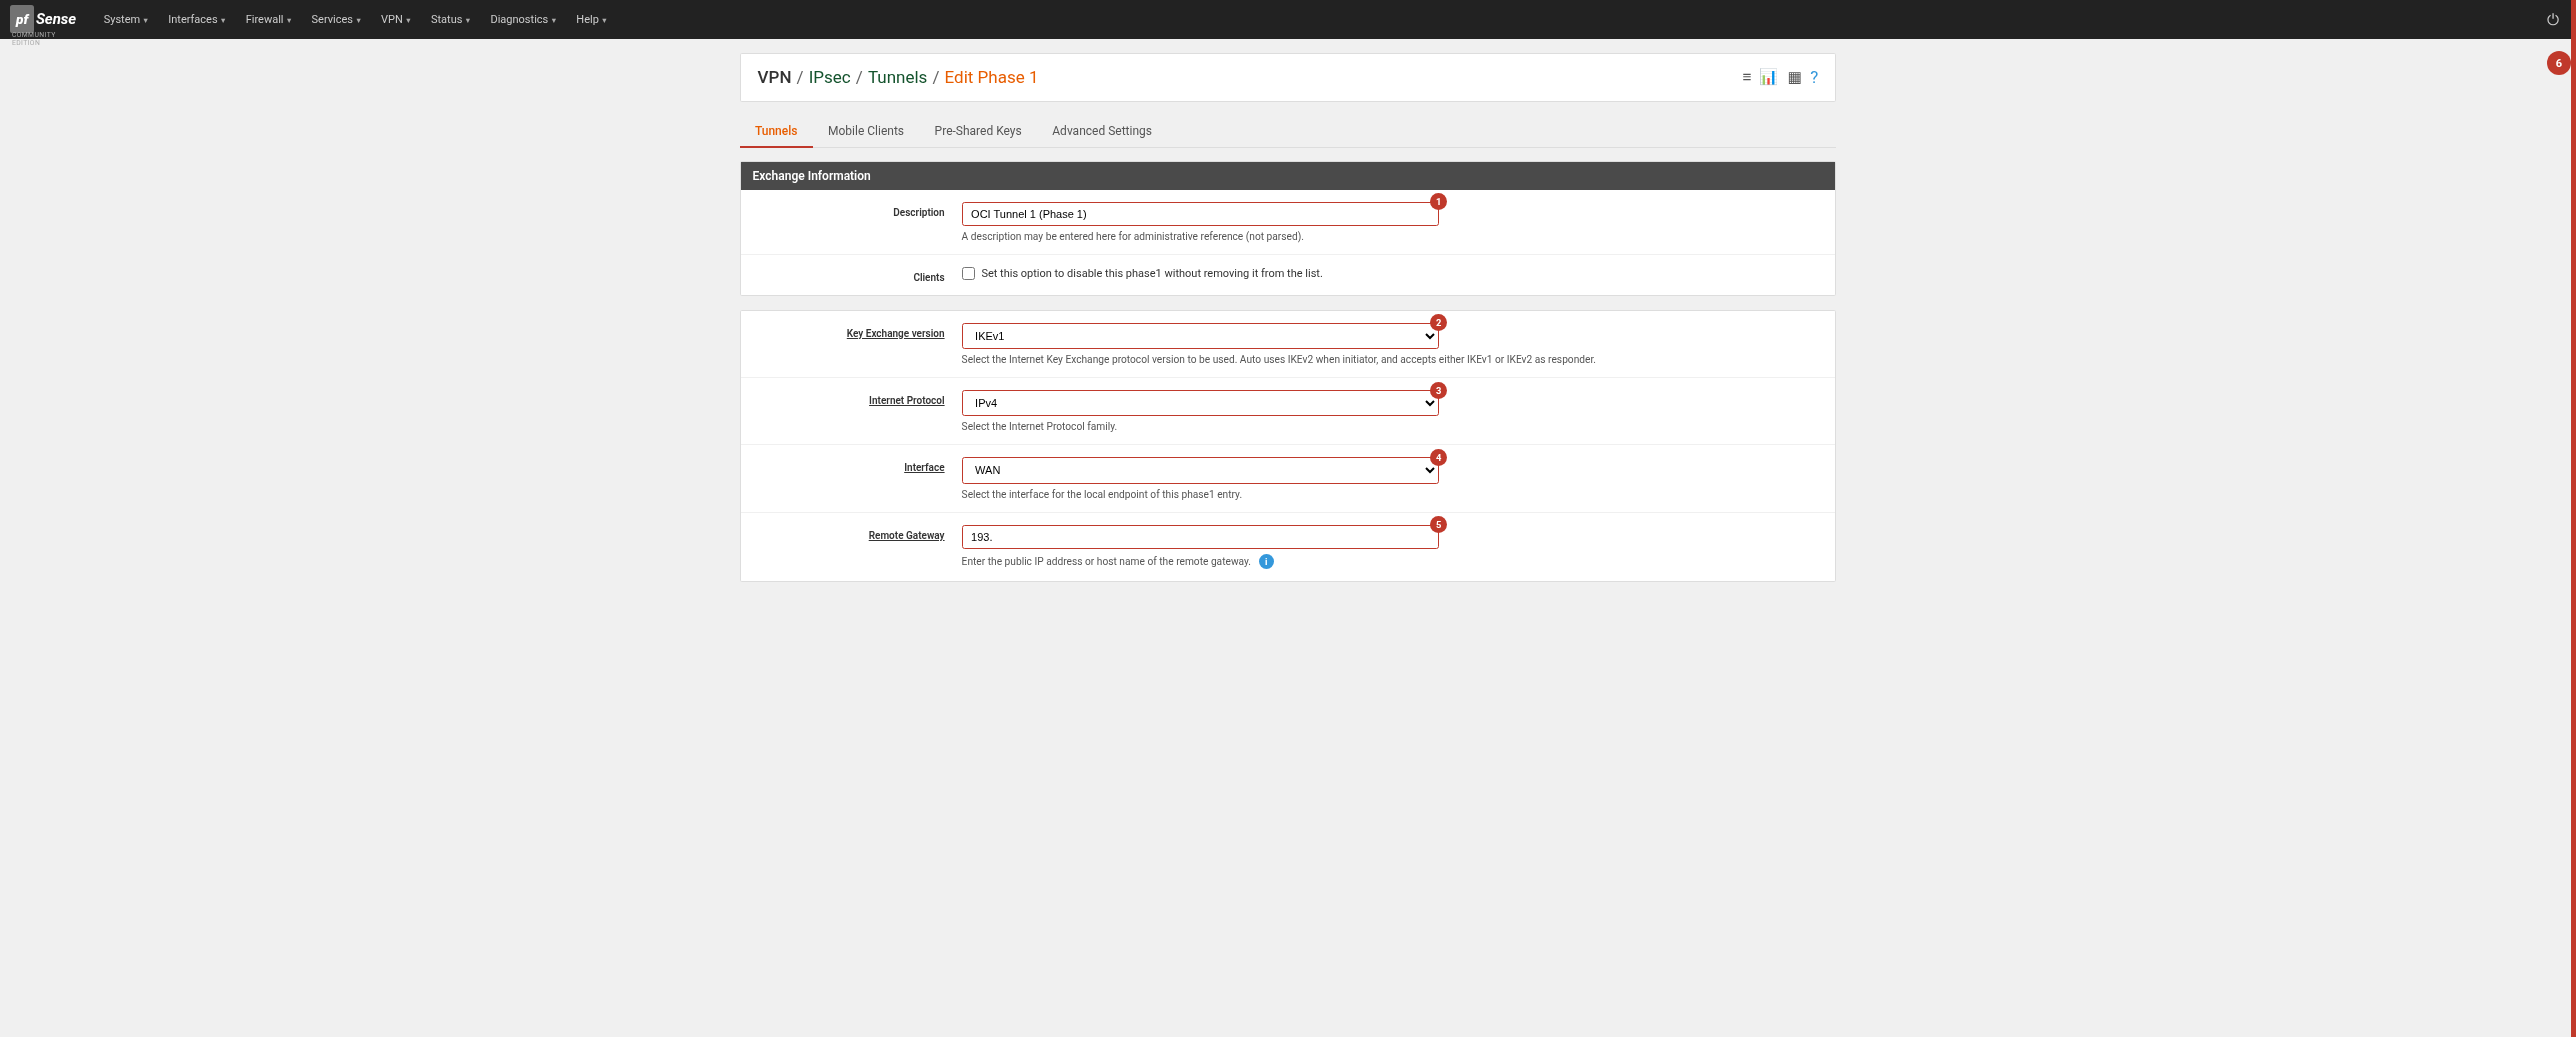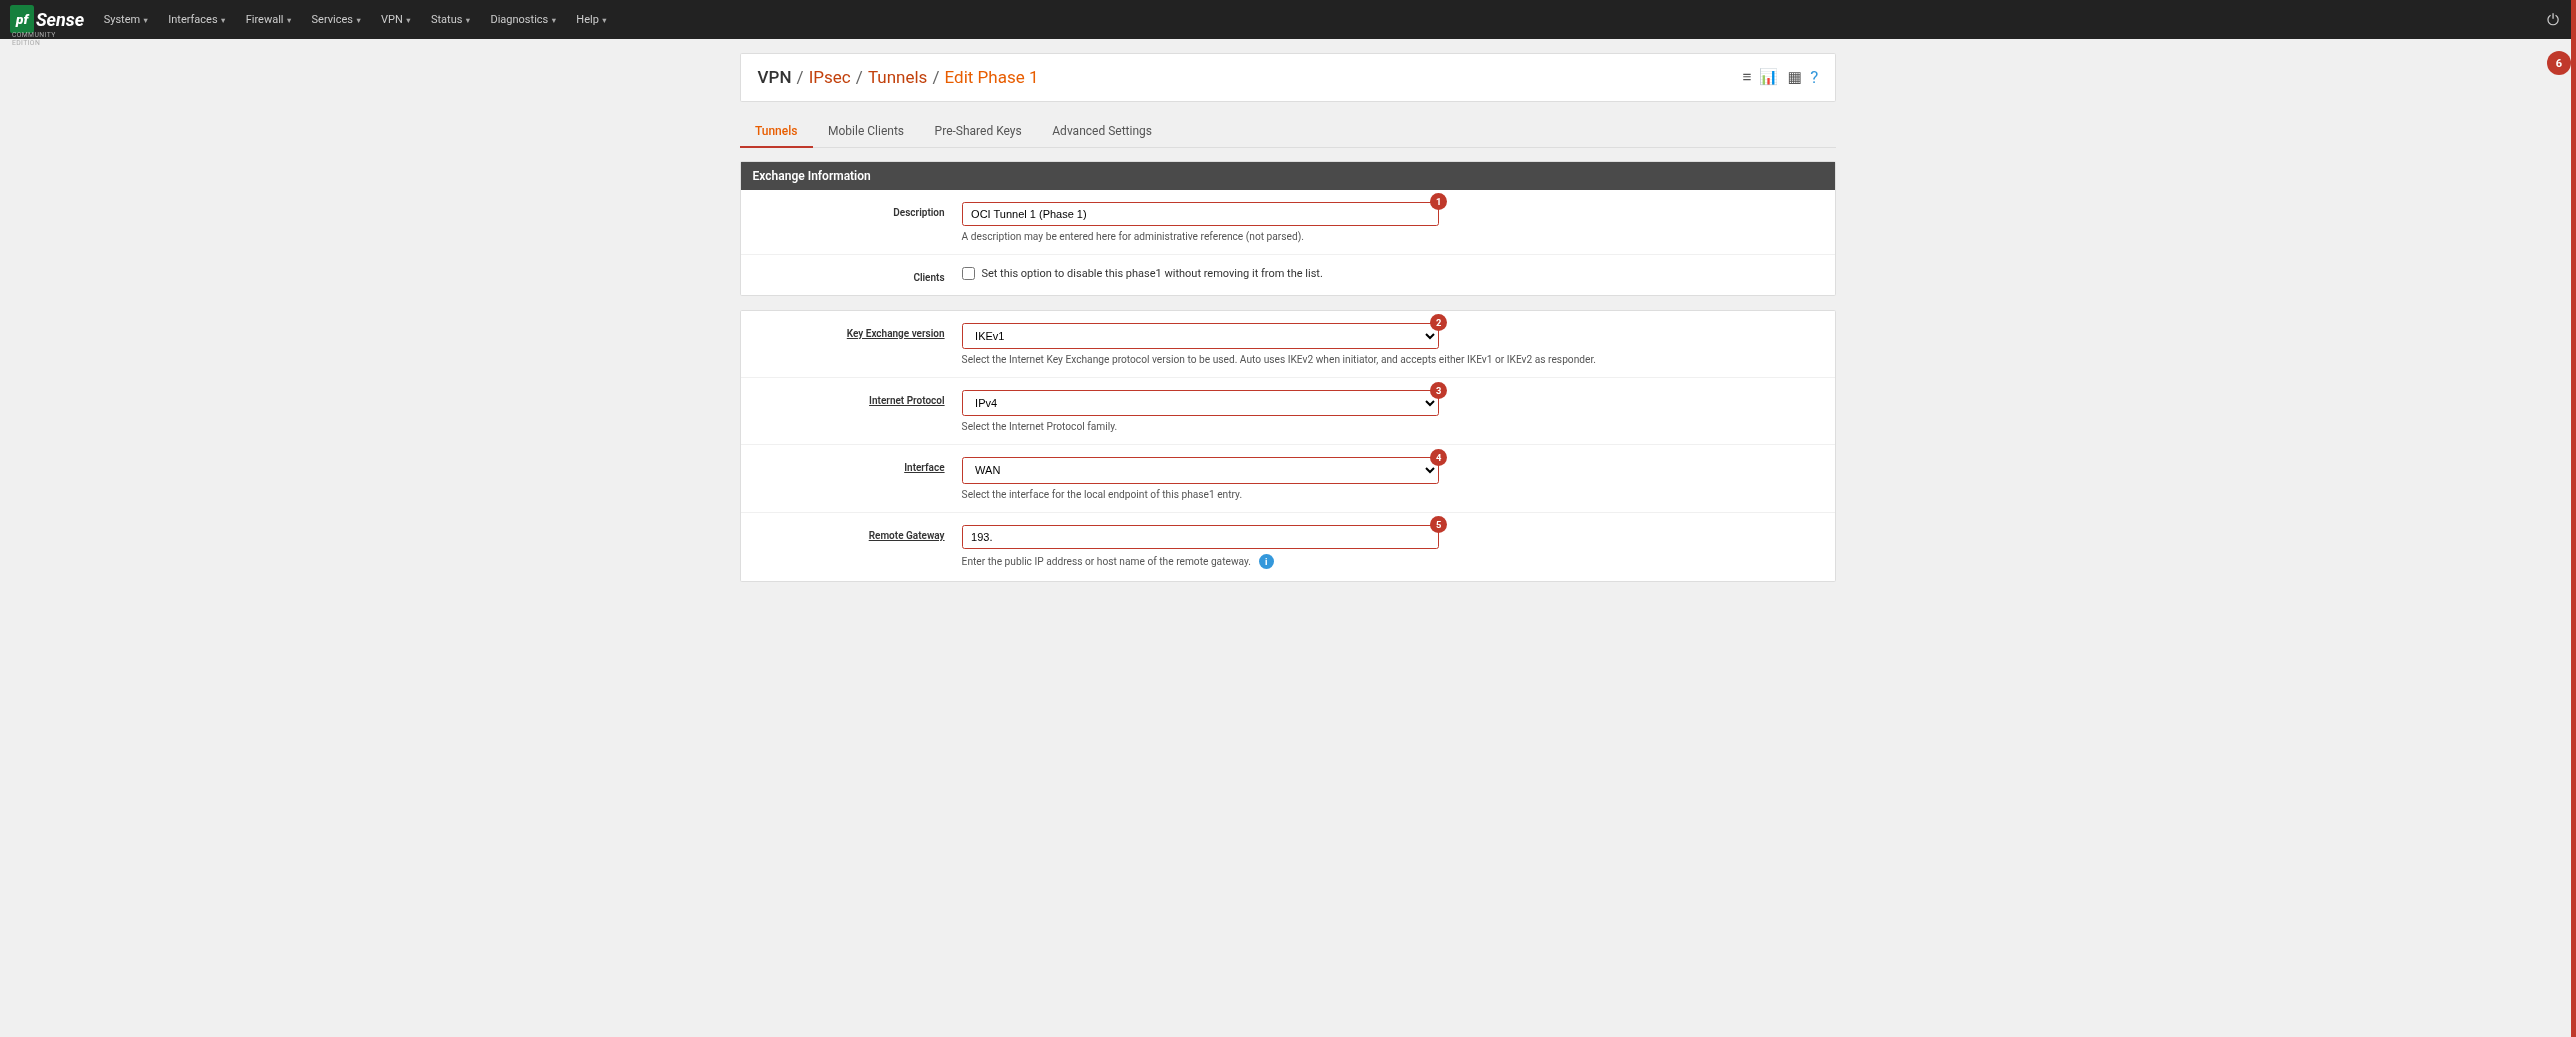--- a/index.html
+++ b/index.html
@@ -29,33 +29,33 @@
       align-items: flex-start;
     }
     .pfsense-logo-top {
       display: flex;
       align-items: center;
       gap: 1.7px;
     }
     .pf-icon {
       width: 24px;
       height: 28px;
-      background: #15803d;
+      background: #737373;
       border-radius: 2.6px;
       display: flex;
       align-items: center;
       justify-content: center;
       color: white;
       font-weight: 900;
       font-size: 13.6px;
       font-style: italic;
     }
     .pfsense-text {
       color: white;
-      font-size: 18px;
+      font-size: 15px;
       font-weight: 700;
       font-style: italic;
       text-align: center;
     }
     .pfsense-edition {
       color: #aaa;
       font-size: 6.8px;
       letter-spacing: 0.4px;
       text-transform: uppercase;
       margin-left: 1.7px;
@@ -100,21 +100,21 @@
       border-radius: 1.7px;
     }
     .breadcrumb {
       font-size: 17px;
       display: flex;
       align-items: center;
       gap: 5.1px;
     }
     .breadcrumb-plain { color: #333; font-weight: 500; }
     .breadcrumb-sep { color: #666; }
-    .breadcrumb-link { color: #c2410c; text-decoration: none; cursor: pointer; }
+    .breadcrumb-link { color: #14532d; text-decoration: none; cursor: pointer; }
     .breadcrumb-active { color: #e85d00; }
     .page-header-icons {
       display: flex;
       gap: 8.5px;
       align-items: center;
     }
     .header-icon {
       color: #555;
       font-size: 15.3px;
       cursor: pointer;

